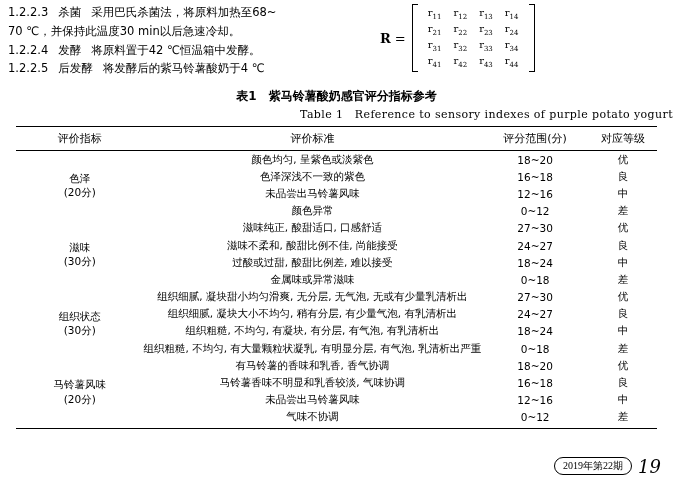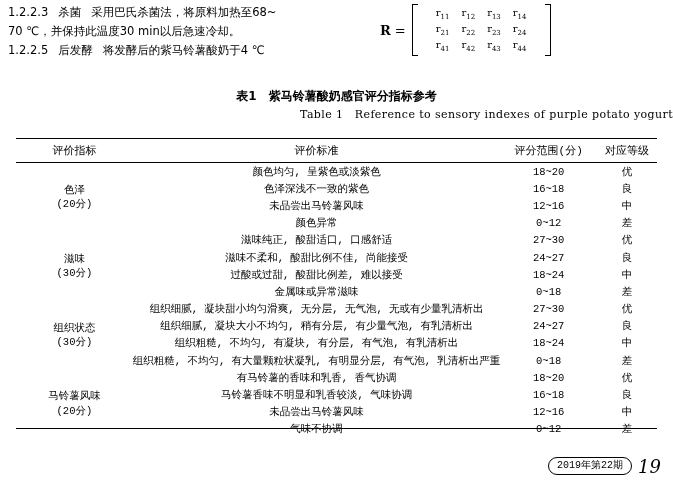--- a/index.html
+++ b/index.html
@@ -56,21 +56,21 @@
     font-family: "DejaVu Serif", "Liberation Serif", serif;
     font-size: 13px;
     margin-right: 4px;
   }
   .matrix-eq {
     font-size: 13px;
     margin-right: 6px;
   }
   .matrix {
     position: relative;
-    padding: 2px 18px;
+    padding: 2px 10px;
   }
   .matrix::before,
   .matrix::after {
     content: "";
     position: absolute;
     top: 0;
     bottom: 0;
     width: 5px;
     border-top: 1px solid #000;
     border-bottom: 1px solid #000;
@@ -116,23 +116,22 @@
     text-align: right;
     font-size: 11px;
     font-family: "DejaVu Serif", "Liberation Serif", serif;
     letter-spacing: 0.4px;
   }
 
   
   .tbl-wrap {
     position: absolute;
     left: 16px;
-    top: 138px;
+    top: 126px;
     width: 641px;
-    font-family: Liberation Mono, monospace;
   }
   table.data {
     width: 100%;
     border-collapse: collapse;
     font-size: 10.5px;
   }
   table.data thead th {
     font-weight: normal;
     padding: 4px 0 4px 0;
     border-top: 1.2px solid #000;
@@ -178,21 +177,21 @@
     right: 12px;
     bottom: 6px;
     display: flex;
     align-items: flex-end;
   }
   .issue-box {
     border: 1px solid #000;
     border-radius: 9px;
     padding: 2px 8px;
     font-size: 10px;
-    font-family: Liberation Mono, monospace;
+    font-family: Liberation Serif, serif;
     margin-right: 6px;
     line-height: 1.2;
   }
   .page-no {
     font-size: 18px;
     font-weight: normal;
     font-style: italic;
     font-family: "DejaVu Serif", "Liberation Serif", serif;
     line-height: 1;
     position: relative;
@@ -203,20 +202,23 @@
 <body>
 
 <div class="page">
 
   <div class="top-block">
     <div class="para">
       <span class="num">1.2.2.3</span><span class="gapsm"></span><span>杀菌</span><span class="gapsm"></span><span>采用巴氏杀菌法，将原料加热至68~</span>
     </div>
     <div class="para">
       <span>70 ℃，并保持此温度30 min以后急速冷却。</span>
+    </div>
+    <div class="para">
+      <span class="num">1.2.2.4</span><span class="gapsm"></span><span>发酵</span><span class="gapsm"></span><span>将原料置于42 ℃恒温箱中发酵。</span>
     </div>
     <div class="para">
       <span class="num">1.2.2.5</span><span class="gapsm"></span><span>后发酵</span><span class="gapsm"></span><span>将发酵后的紫马铃薯酸奶于4 ℃</span>
     </div>
   </div>
 
   <div class="matrix-wrap">
     <span class="matrix-label">R</span>
     <span class="matrix-eq">=</span>
     <span class="matrix">
@@ -228,20 +230,26 @@
           <td>r<sub>13</sub></td>
           <td>r<sub>14</sub></td>
         </tr>
         <tr>
           <td>r<sub>21</sub></td>
           <td>r<sub>22</sub></td>
           <td>r<sub>23</sub></td>
           <td>r<sub>24</sub></td>
         </tr>
         <tr>
+          <td>r<sub>31</sub></td>
+          <td>r<sub>32</sub></td>
+          <td>r<sub>33</sub></td>
+          <td>r<sub>34</sub></td>
+        </tr>
+        <tr>
           <td>r<sub>41</sub></td>
           <td>r<sub>42</sub></td>
           <td>r<sub>43</sub></td>
           <td>r<sub>44</sub></td>
         </tr>
       </tbody>
         </table>
     </span>
   </div>
 

